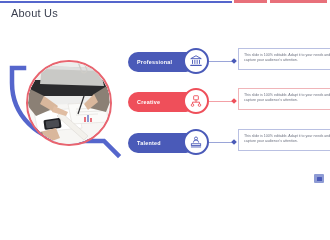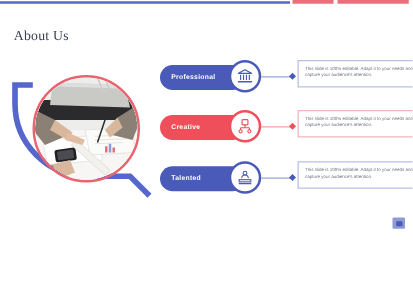--- a/index.html
+++ b/index.html
@@ -17,23 +17,23 @@
     display:flex;
   }
   #top-bar .seg-blue{flex:0 0 232px;background:#5566cc;height:2px;margin-top:1px;}
   #top-bar .seg-gap{flex:0 0 2px;background:transparent;}
   #top-bar .seg-red1{flex:0 0 33px;background:#e8707a;height:3px;}
   #top-bar .seg-gap2{flex:0 0 3px;background:#ffffff;}
   #top-bar .seg-red2{flex:0 0 57px;background:#e8707a;height:3px;}
 
   
   #page-title{
-    position:absolute;left:11px;top:23px;
+    position:absolute;left:11px;top:7px;
     font-size:11px;color:#3a3f4f;letter-spacing:.2px;
-    font-family:Liberation Serif, serif;
+    font-family:Liberation Sans, sans-serif;
   }
 
   
   #illustration{
     position:absolute;left:4px;top:38px;width:122px;height:140px;
   }
   #swoosh{position:absolute;left:0;top:0;}
   #photo-circle{
     position:absolute;left:22px;top:22px;width:86px;height:86px;
     border-radius:50%;

